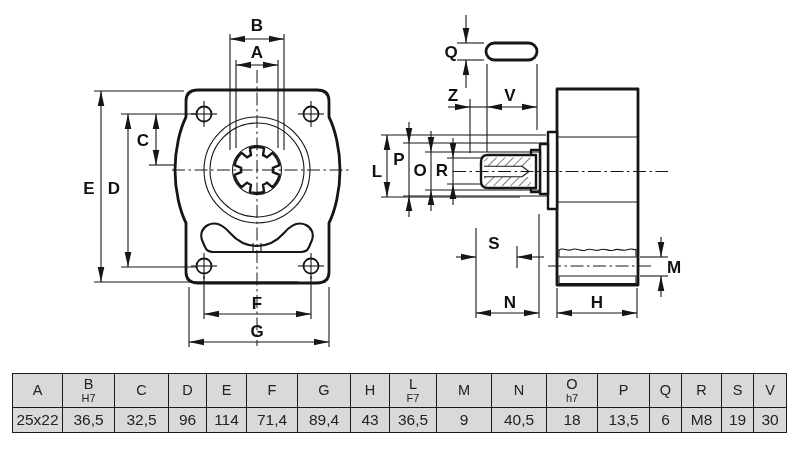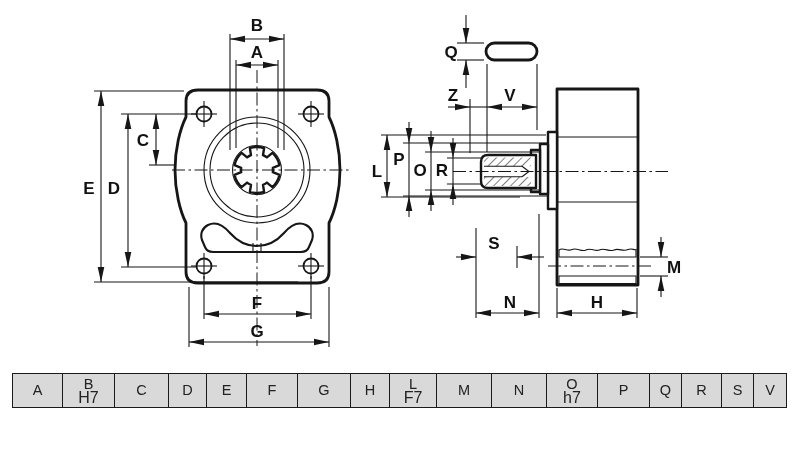--- a/index.html
+++ b/index.html
@@ -15,21 +15,21 @@
   .cl{stroke:#161616;stroke-width:1;stroke-dasharray:13 3.5 2.5 3.5;fill:none;}
   .dl{font:bold 17px "Liberation Sans", sans-serif;fill:#111;text-anchor:middle;}
   
   #dimtable{position:absolute;left:12px;top:373px;}
   table{border-collapse:collapse;table-layout:fixed;width:774px;background:#d9d9d9;}
   th,td{border:1.6px solid #1b1b1b;padding:0;text-align:center;vertical-align:middle;
         color:#222;overflow:hidden;}
   th{height:33px;font-weight:normal;}
   td{height:24px;font-size:15.5px;}
   th .main{display:block;font-size:14.5px;line-height:15px;}
-  th .sub{display:block;font-size:16px;line-height:12px;}
+  th .sub{display:block;font-size:11px;line-height:12px;}
   th .sub:empty{display:none;}
 </style>
 </head>
 <body>
 
 <div id="stage">
 
 <svg id="drawing" width="800" height="368" viewBox="0 0 800 368">
   <defs>
     <marker id="arr" markerUnits="userSpaceOnUse" markerWidth="18" markerHeight="10" viewBox="0 0 18 10" refX="17" refY="5" orient="auto-start-reverse">
@@ -298,17 +298,36 @@
       <th>
               <span class="main">R</span>
             </th>
       <th>
               <span class="main">S</span>
             </th>
       <th>
               <span class="main">V</span>
             </th>
     </tr>
+    <tr>
+      <td>25x22</td>
+      <td>36,5</td>
+      <td>32,5</td>
+      <td>96</td>
+      <td>114</td>
+      <td>71,4</td>
+      <td>89,4</td>
+      <td>43</td>
+      <td>36,5</td>
+      <td>9</td>
+      <td>40,5</td>
+      <td>18</td>
+      <td>13,5</td>
+      <td>6</td>
+      <td>M8</td>
+      <td>19</td>
+      <td>30</td>
+    </tr>
   </tbody>
       </table>
 </div>
 
 </div>
 
 </body></html>

